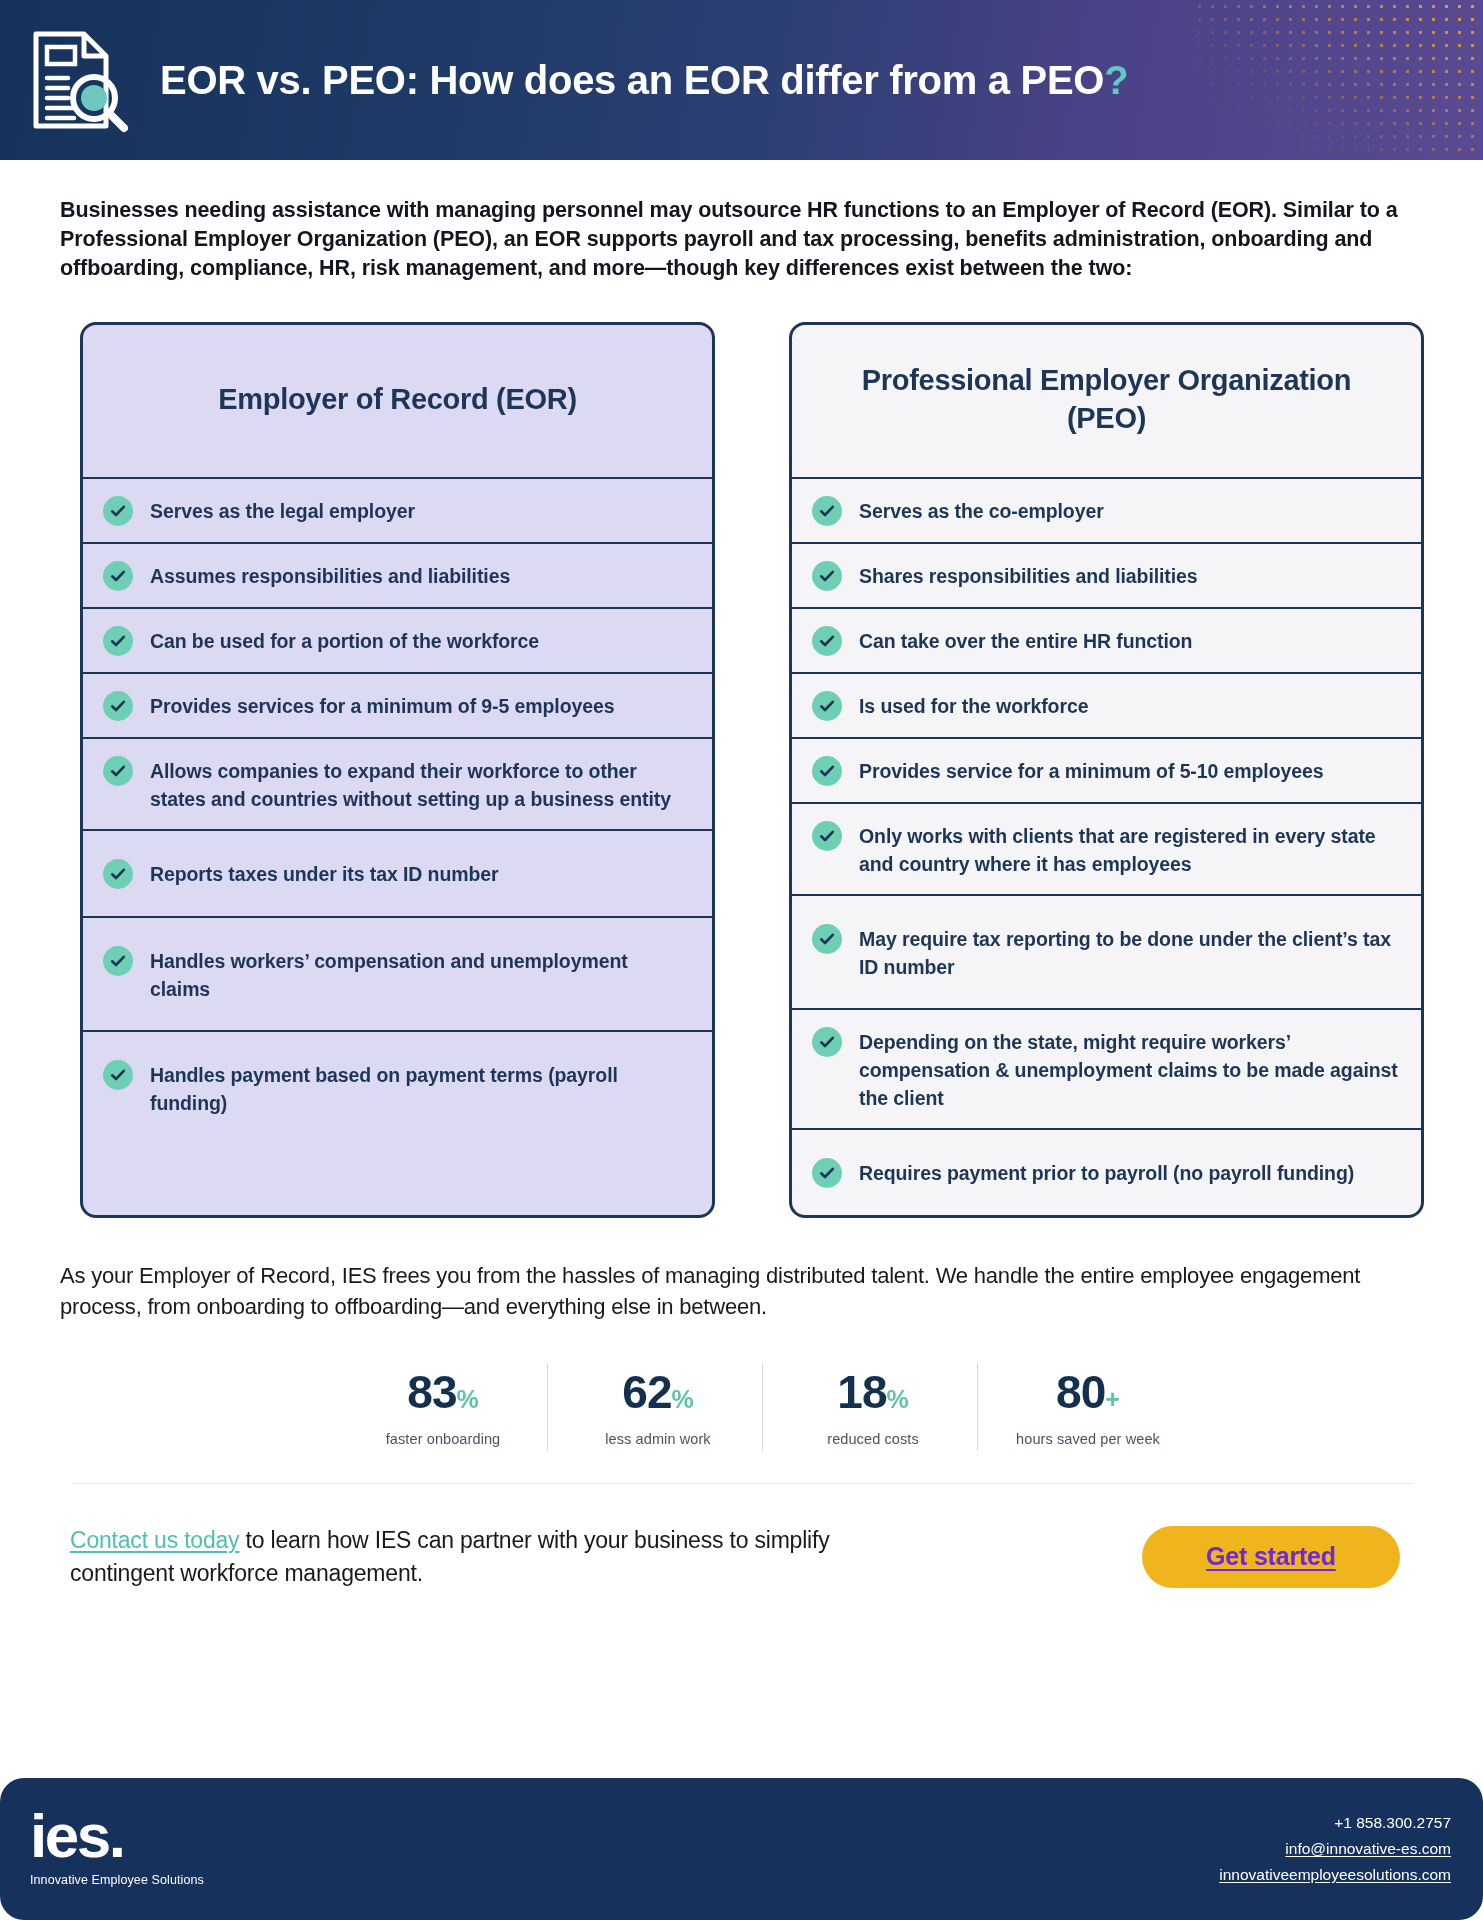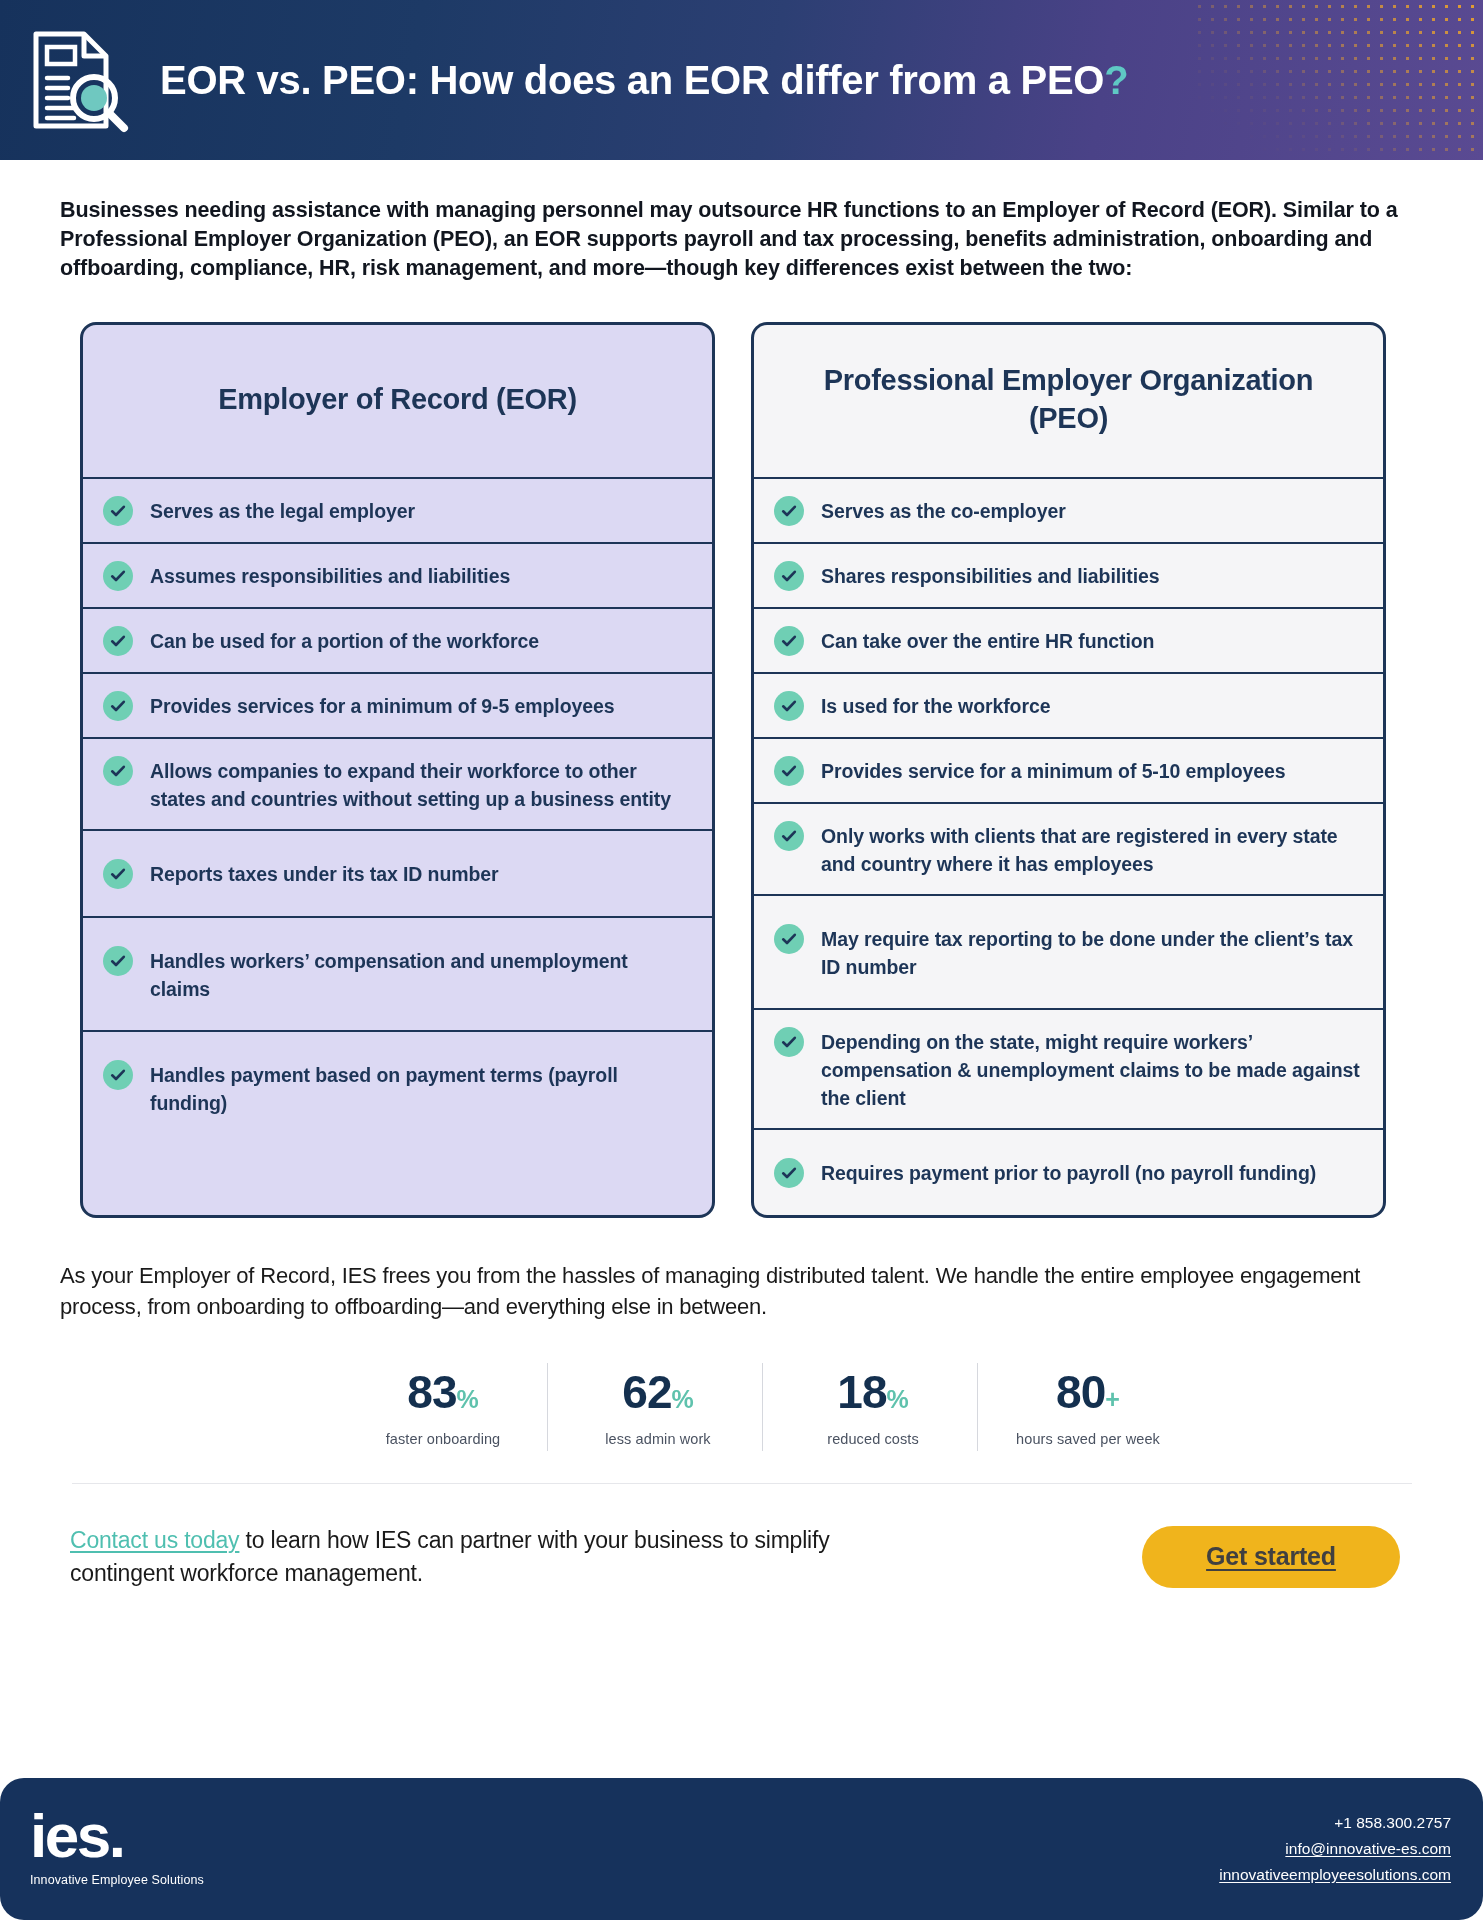--- a/index.html
+++ b/index.html
@@ -79,21 +79,21 @@
     gap: 36px;
     margin: 38px 0 0 80px;
   }
   .card {
     width: 635px;
     border: 3px solid #1d3557;
     border-radius: 16px;
     overflow: hidden;
   }
   .card.eor { background: #dcd9f3; }
-  .card.peo { background: #f5f5f7; }
+  .card.peo { background: #f5f5f7; margin-left: 38px; }
 
   .card-head {
     padding: 28px 30px 30px 30px;
     text-align: center;
     min-height: 152px;
     display: flex;
     align-items: center;
     justify-content: center;
   }
   .card-head-text {
@@ -206,21 +206,21 @@
     max-width: 830px;
   }
   .cta-link {
     color: #4fbfb0;
     text-decoration: underline;
     text-underline-offset: 3px;
   }
   .cta-button {
     flex: none;
     background: #f0b41c;
-    color: #404040;
+    color: #6d28d9;
     border: none;
     border-radius: 40px;
     width: 258px;
     height: 62px;
     font-size: 25px;
     font-weight: bold;
     font-family: "Liberation Sans", sans-serif;
     letter-spacing: -0.2px;
     text-decoration: underline;
     text-underline-offset: 4px;

